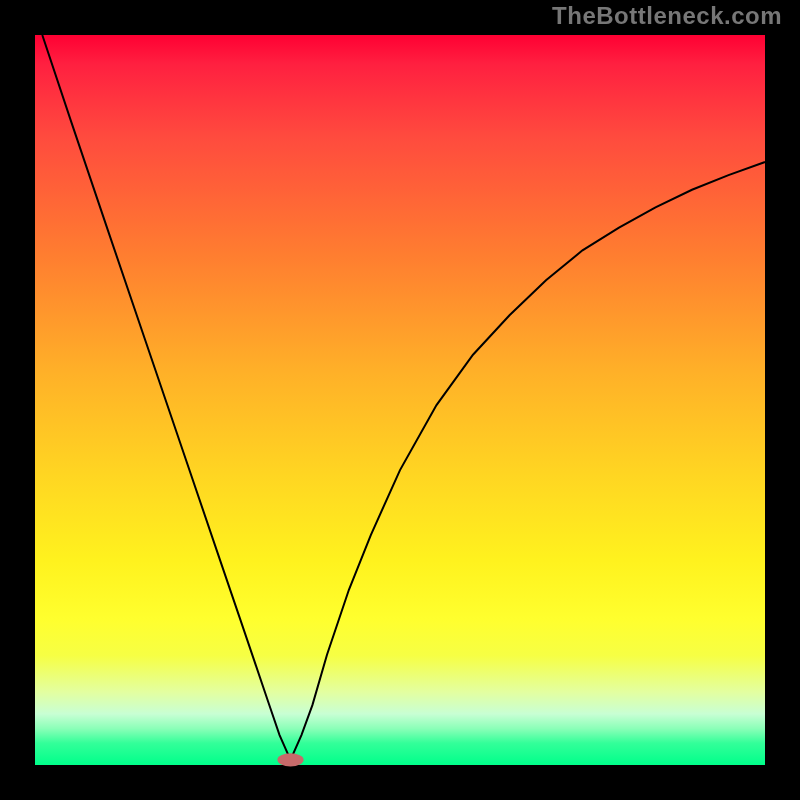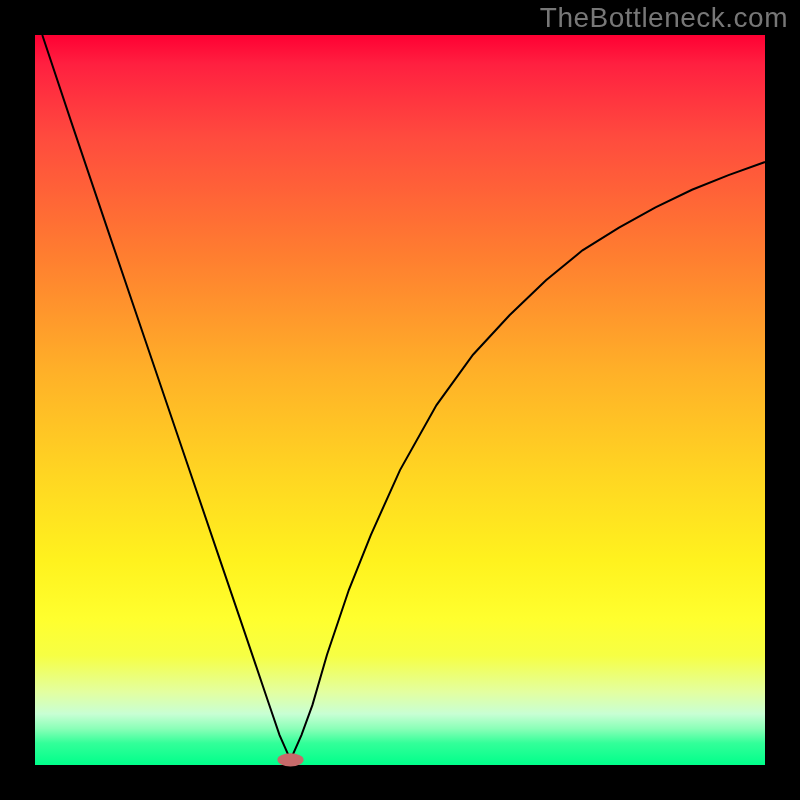--- a/index.html
+++ b/index.html
@@ -45,23 +45,23 @@
   svg.curve {
     position: absolute;
     left: 0; top: 0;
     width: 100%;
     height: 100%;
     overflow: visible;
   }
   .watermark {
     position: absolute;
     top: 2px;
-    right: 12px;
-    font-size: 28px;
-    font-weight: 400;
+    right: 18px;
+    font-size: 24px;
+    font-weight: 700;
     color: #777;
     letter-spacing: 0.5px;
     user-select: none;
     pointer-events: none;
   }
 </style>
 </head>
 <body>
 
 <div class="frame">

